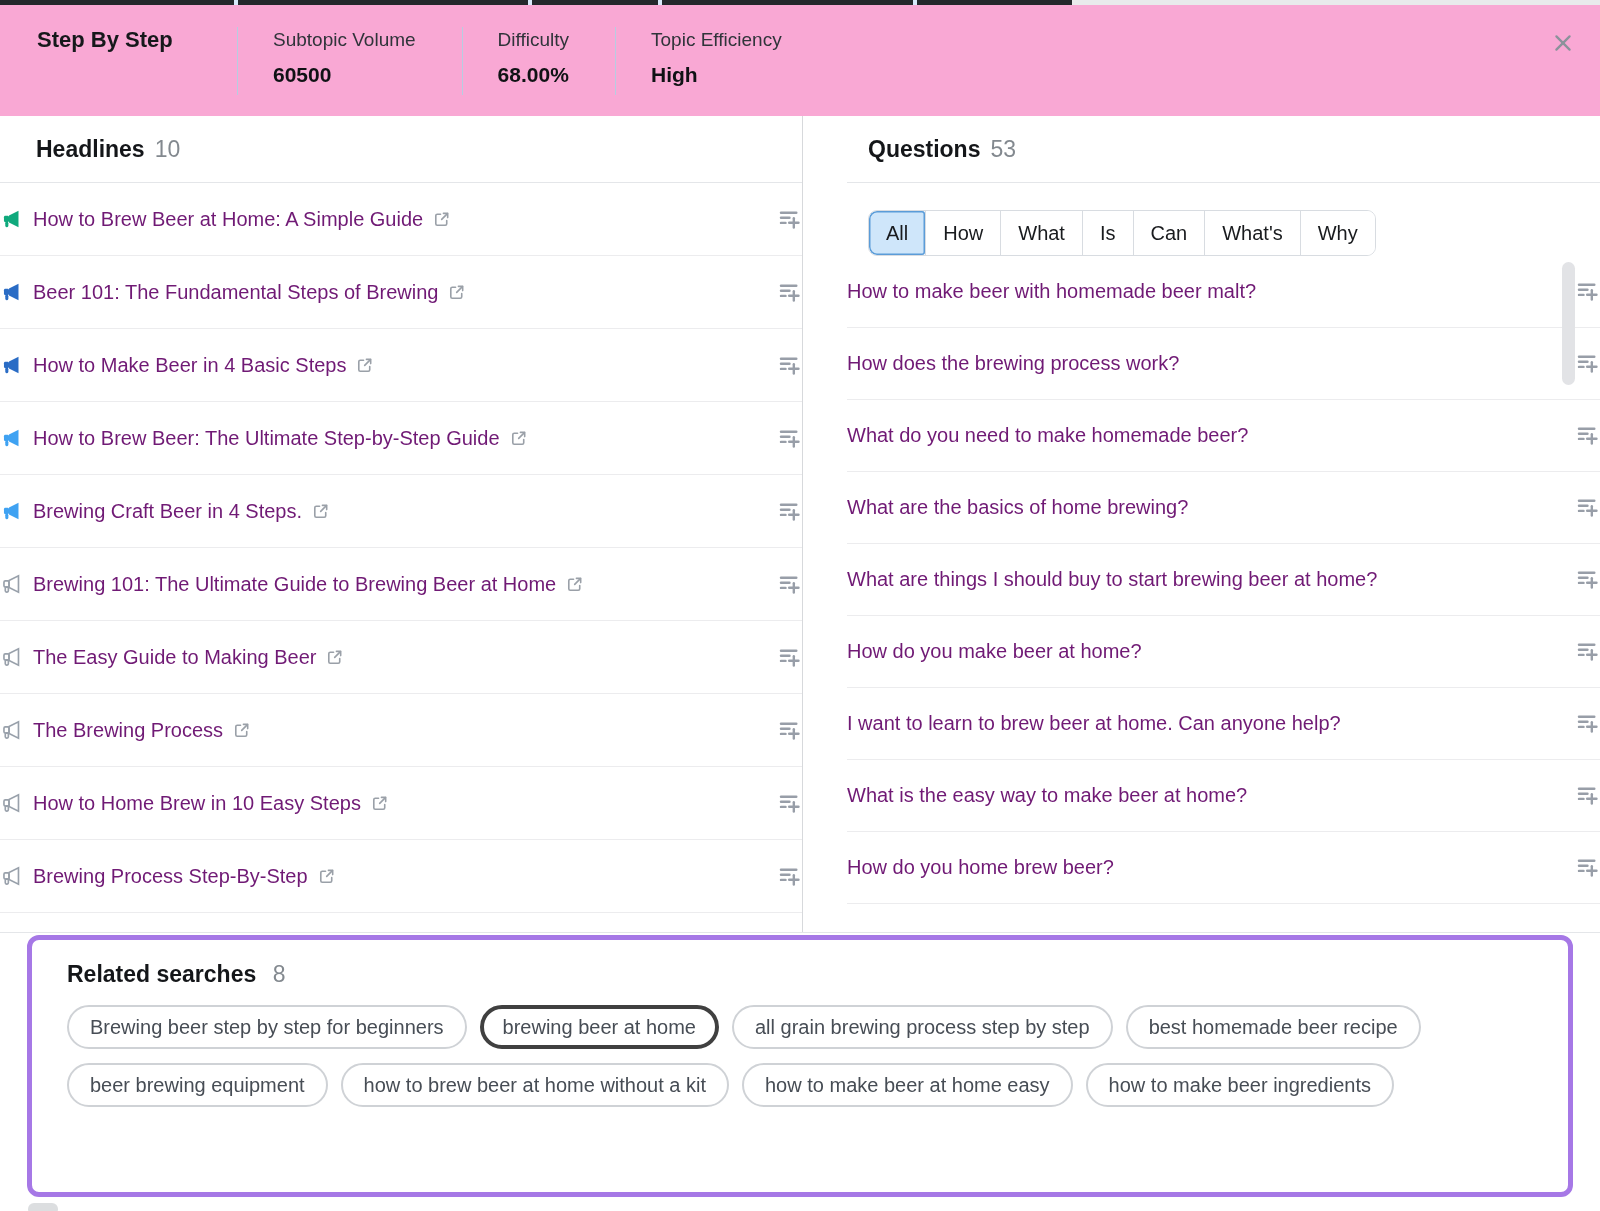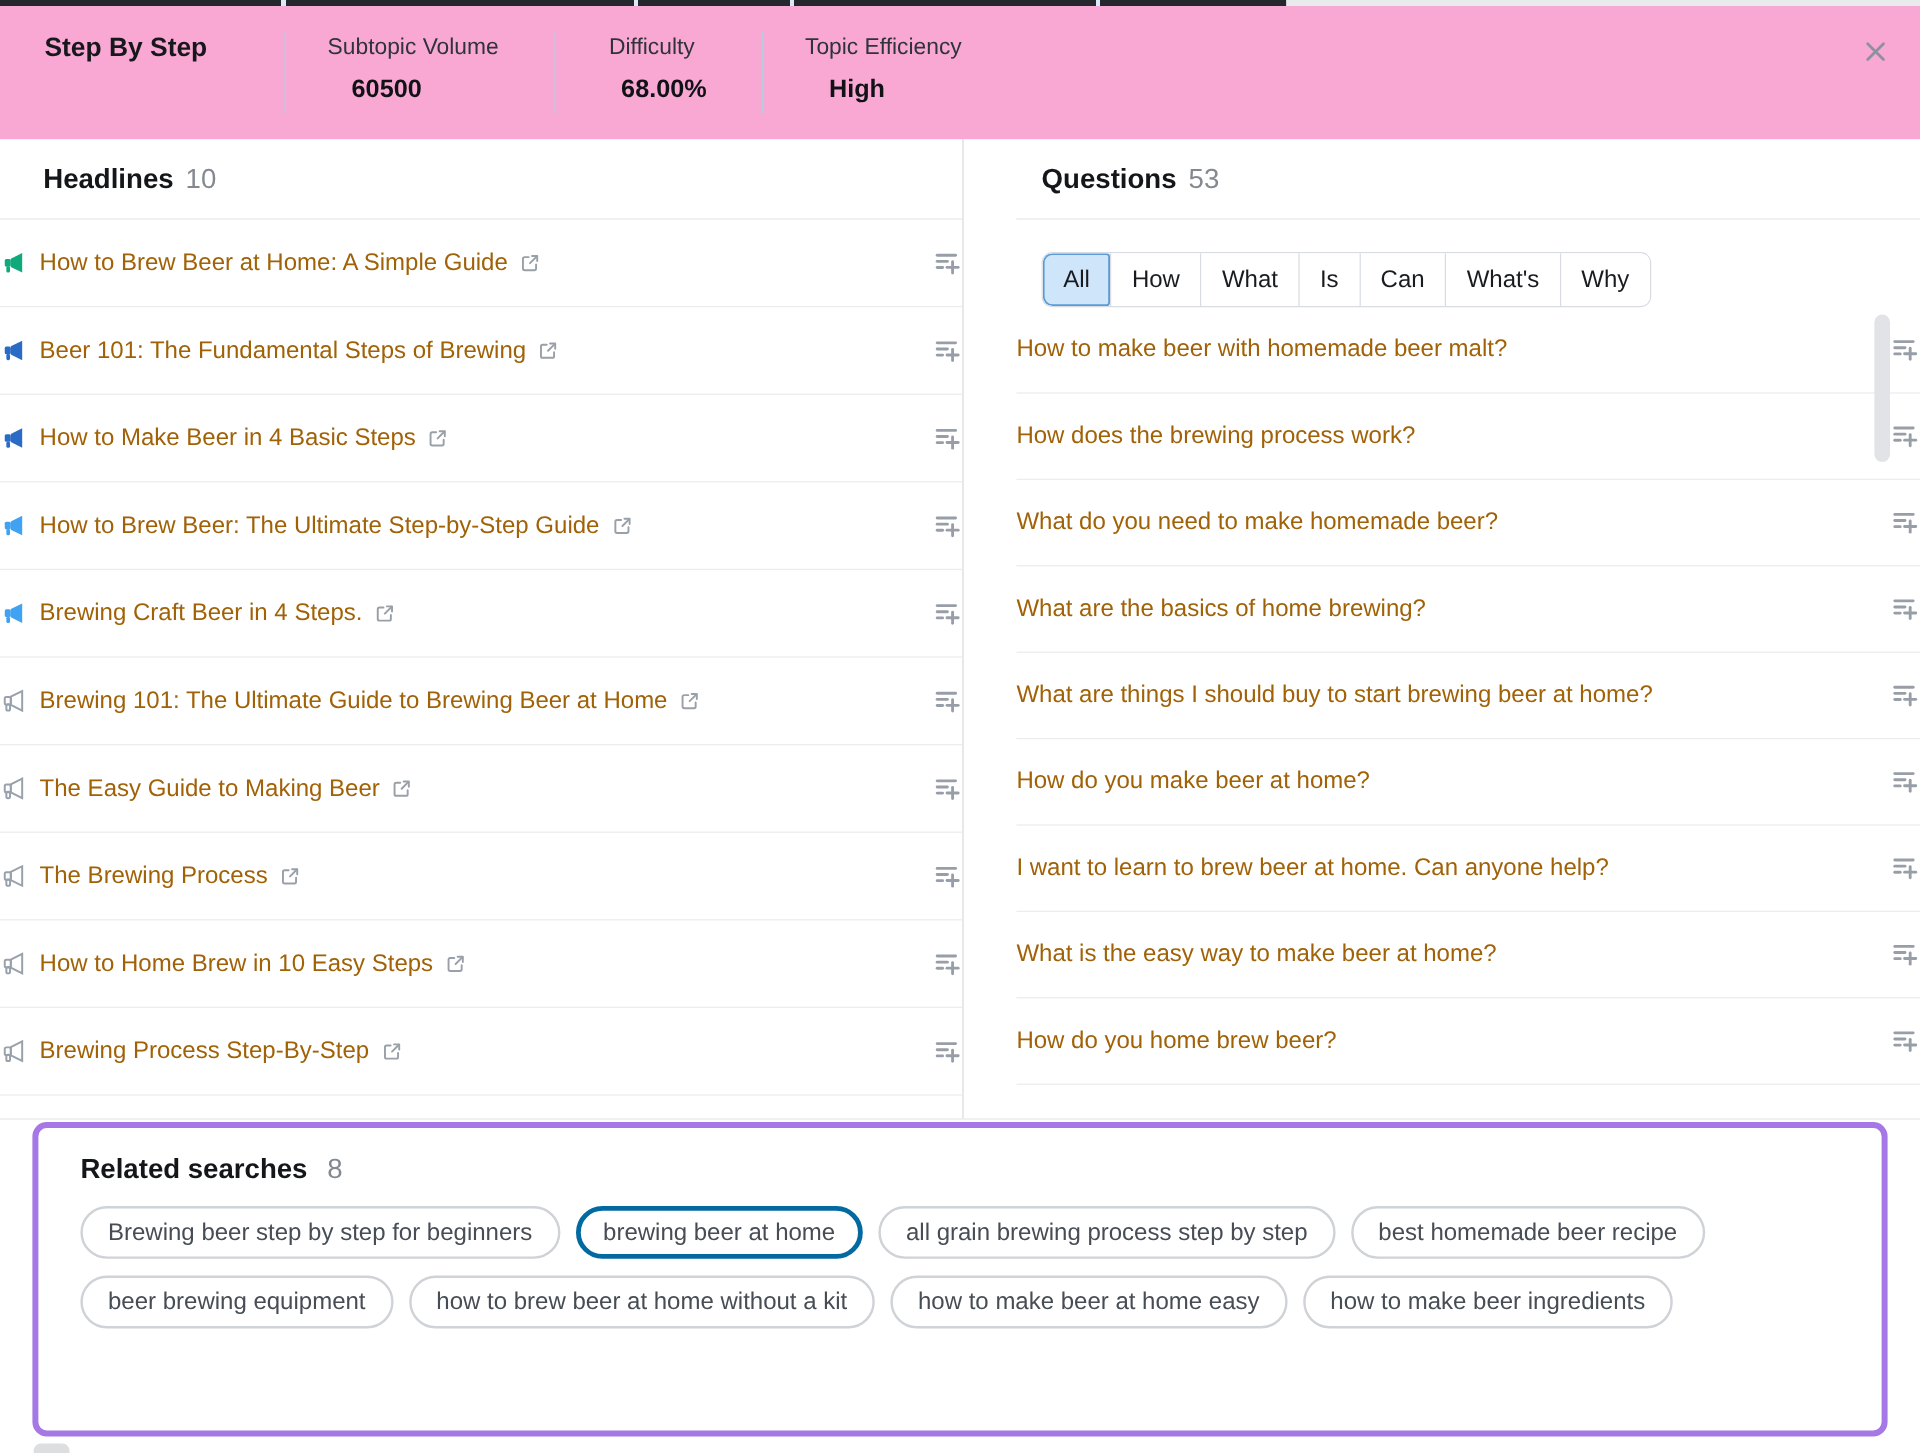--- a/index.html
+++ b/index.html
@@ -16,39 +16,39 @@
     #d9eafb 913px 917px,#24282c 917px 100%);}
   .strip-light{flex:1;background:#e9eaec;}
 
   
   .topbar{height:111px;background:#f9a8d4;display:flex;align-items:flex-start;
     padding:22px 0 0 37px;box-sizing:border-box;position:relative;}
   .topbar-title{font-size:22px;font-weight:bold;color:#16181b;width:200px;line-height:26px;}
   .stat{display:flex;flex-direction:column;gap:10px;border-left:1px solid #b7cde1;
     padding:0 46px 0 35px;min-height:68px;}
   .stat-label{font-size:19px;color:#30343a;line-height:26px;text-align:center;}
-  .stat-value{font-size:21px;font-weight:bold;color:#101215;margin-left:20px;}
+  .stat-value{font-size:21px;font-weight:bold;color:#101215;}
   .close-btn{position:absolute;top:26px;right:24px;width:26px;height:26px;border:none;
     background:transparent;padding:0;cursor:pointer;color:#8b929b;}
 
   
   .content{display:flex;height:816px;border-bottom:1px solid #e4e6e9;box-sizing:content-box;gap:44px;}
   .col-left{width:803px;box-sizing:border-box;border-right:1px solid #d7d9dc;}
   .col-right{flex:1;position:relative;}
   .col-head{height:66px;border-bottom:1px solid #e4e6e9;display:flex;align-items:center;
     padding:0 0 0 36px;font-size:23px;font-weight:bold;color:#141619;}
   .col-right .col-head{padding-left:21px;}
   .count{color:#83898f;font-weight:normal;margin-left:10px;}
 
   ul.rows{list-style:none;margin:0;padding:0;}
   .hl-list{margin:0 46px 0 36px;}
   .hl-list li{height:72px;display:flex;align-items:center;border-bottom:1px solid #ececee;}
   .q-list{margin:15px 48px 0 21px;}
   .q-list li{height:71px;display:flex;align-items:center;border-bottom:1px solid #ececee;}
-  .row-text{font-size:20px;color:#a16207;}
+  .row-text{font-size:20px;color:#701a75;}
   .mega{display:inline-flex;margin-right:11px;flex:none;}
   .mega svg *{fill:currentColor;}
   .mega.outline svg *{fill:none;stroke:currentColor;stroke-width:1.5;}
   .ext{display:inline-flex;margin-left:9px;color:#9aa0a8;flex:none;}
   .add-btn{margin-left:auto;border:none;background:transparent;padding:0;cursor:pointer;
     color:#989ea8;display:inline-flex;flex:none;}
 
   
   .tabs{display:inline-flex;margin:27px 0 0 21px;border:1px solid #d8dce1;border-radius:9px;
     background:#fff;height:46px;box-sizing:border-box;align-items:stretch;overflow:hidden;}
@@ -61,21 +61,21 @@
   .scroll-thumb{position:absolute;right:25px;top:146px;width:13px;height:123px;
     background:#e2e3e6;border-radius:7px;cursor:pointer;}
 
   
   .related{margin:2px 27px 0;border:5px solid #a678e6;border-radius:12px;height:262px;
     box-sizing:border-box;padding:17px 20px 0 3px;background:#fff;}
   .related-head{font-size:23px;font-weight:bold;color:#141619;margin:4px 0 0 32px;}
   .chips{display:flex;flex-wrap:wrap;gap:14px 13px;margin:17px 0 0 32px;}
   .chip{font-family:inherit;font-size:20px;color:#474d55;background:#fff;
     border:2px solid #cfd2d6;border-radius:24px;padding:9px 21px;cursor:pointer;line-height:22px;}
-  .chip.hl{border:4px solid #0369a1;padding:7px 19px;}
+  .chip.hl{border:4px solid #404040;padding:7px 19px;}
 
   .bottom-mark{margin:6px 0 0 28px;width:30px;height:12px;background:#dcdee0;border-radius:6px;}
 </style>
 </head>
 <body>
 
 <div class="top-strip">
   <div class="strip-dark"></div>
   <div class="strip-light"></div>
 </div>

